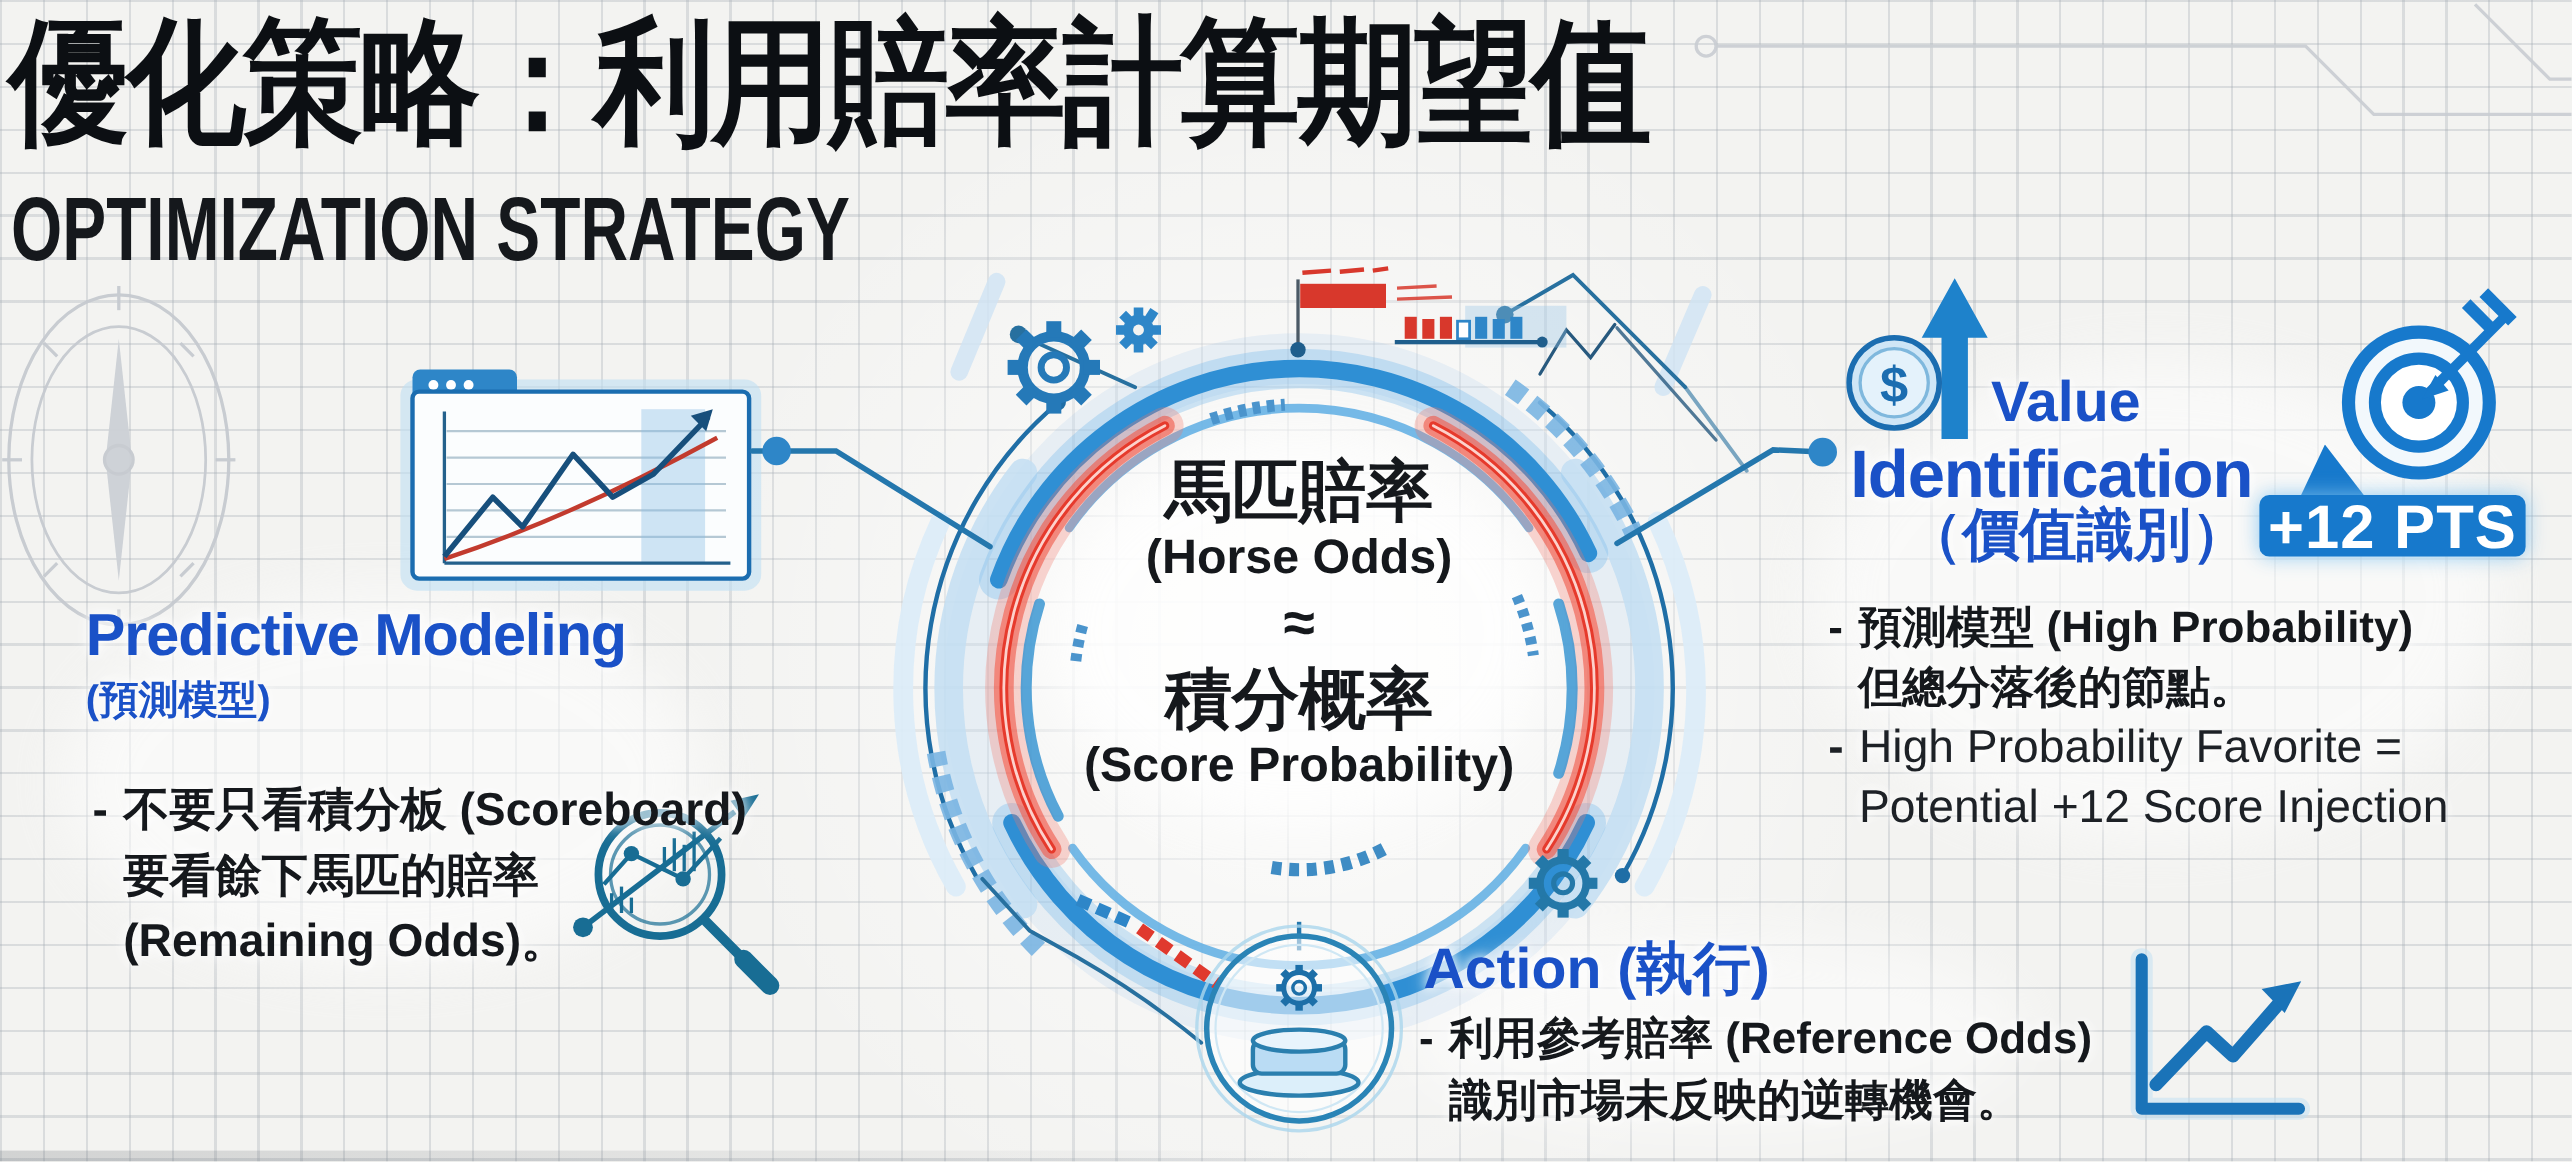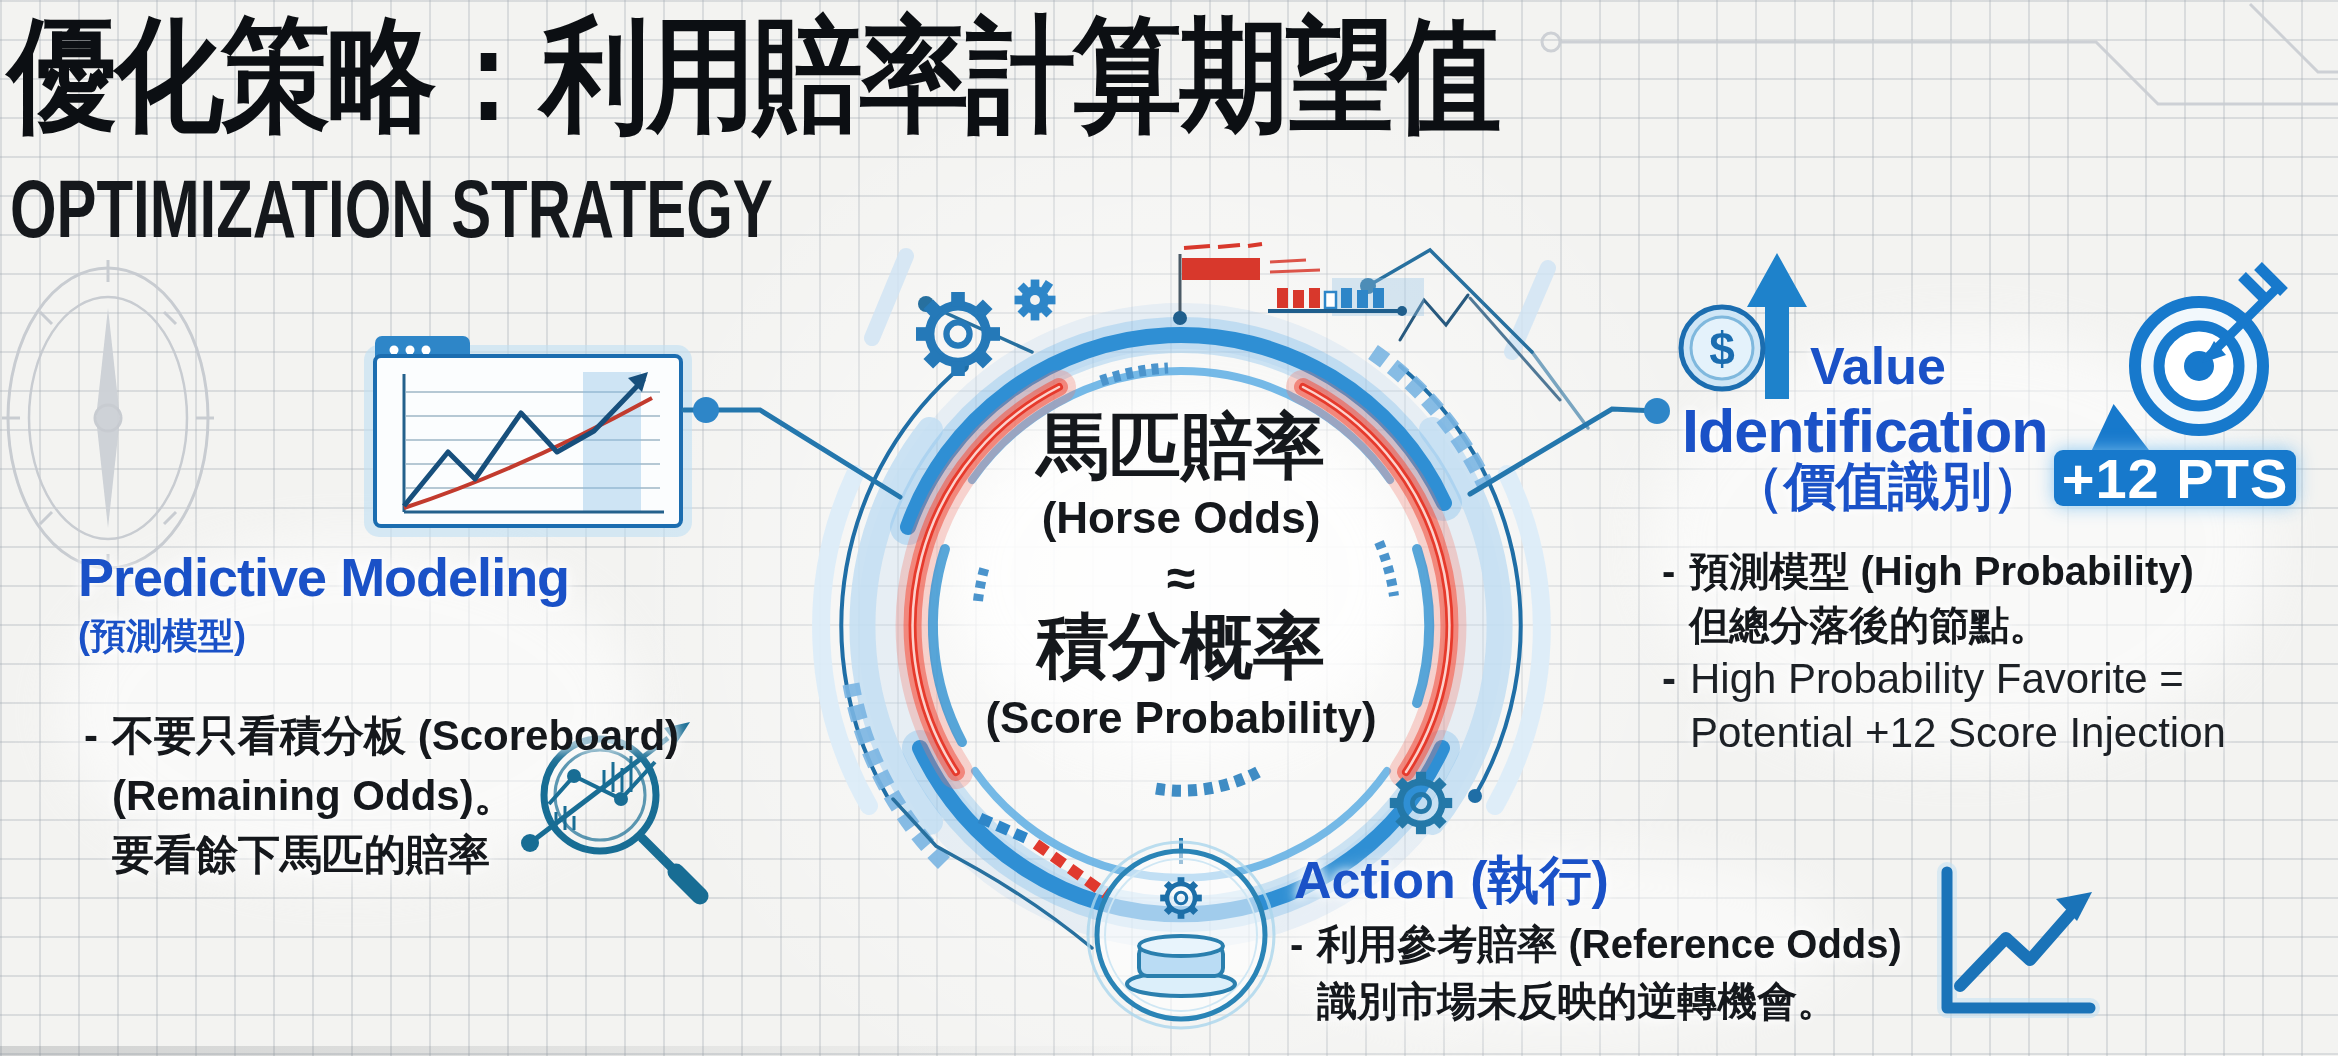--- a/index.html
+++ b/index.html
@@ -24,21 +24,21 @@
     transform:scaleX(.73);transform-origin:left top;}
   .blue{color:#1a51c7;}
   .hglow{text-shadow:0 0 10px rgba(255,255,255,.95), 0 0 18px rgba(255,255,255,.8);}
   .ph-en{left:78px;top:546px;font-size:54px;font-weight:bold;letter-spacing:-1px;}
   .ph-zh{left:78px;top:612px;font-size:36px;font-weight:bold;}
   .bullets{font-weight:bold;color:#15181c;}
   .brow{display:flex;align-items:flex-start;}
   .dash{font-weight:bold;margin-right:14px;}
   .pred-bullets{left:84px;top:706px;font-size:42px;line-height:1.42;}
   .center-stack{left:931px;top:416px;width:500px;text-align:center;color:#15181c;z-index:5;position:absolute;}
-  .c-zh{font-size:72px;font-weight:bold;line-height:1.0;margin-bottom:8px;font-family:Liberation Mono, monospace;}
+  .c-zh{font-size:61px;font-weight:bold;line-height:1.0;margin-bottom:8px;}
   .c-en{font-size:44px;font-weight:bold;line-height:1.0;margin-bottom:12px;}
   .c-ap{font-size:52px;font-weight:bold;line-height:1.0;margin-bottom:12px;}
   .vh1{left:1810px;top:336px;font-size:52px;font-weight:bold;}
   .vh2{left:1682px;top:396px;font-size:61px;font-weight:bold;letter-spacing:-1px;}
   .vh3{left:1732px;top:452px;font-size:52px;font-weight:bold;}
   .val-b1{left:1662px;top:544px;font-size:40px;line-height:1.35;}
   .val-b2{left:1662px;top:652px;font-size:42px;line-height:1.28;font-weight:normal;color:#1d2126;}
   .val-b2 .dash{font-weight:bold;}
   .act-h{left:1294px;top:846px;font-size:52px;font-weight:bold;}
   .act-b{left:1290px;top:916px;font-size:40px;line-height:1.42;}
@@ -320,22 +320,22 @@
     <div class="c-en">(Score Probability)</div>
   </div>
 
   <div class="txt ph-en blue hglow">Predictive Modeling</div>
   <div class="txt ph-zh blue hglow">(預測模型)</div>
   <div class="txt pred-bullets bullets hglow">
     <div class="brow">
       <span class="dash">-</span>
       <div class="btxt">
         <div>不要只看積分板 (Scoreboard)</div>
+        <div>要看餘下馬匹的賠率</div>
         <div>(Remaining Odds)。</div>
-        <div>要看餘下馬匹的賠率</div>
       </div>
     </div>
   </div>
 
   <div class="txt vh1 blue hglow">Value</div>
   <div class="txt vh2 blue hglow">Identification</div>
   <div class="txt vh3 blue hglow">（價值識別）</div>
   <div class="txt val-b1 bullets hglow">
     <div class="brow">
       <span class="dash">-</span>

